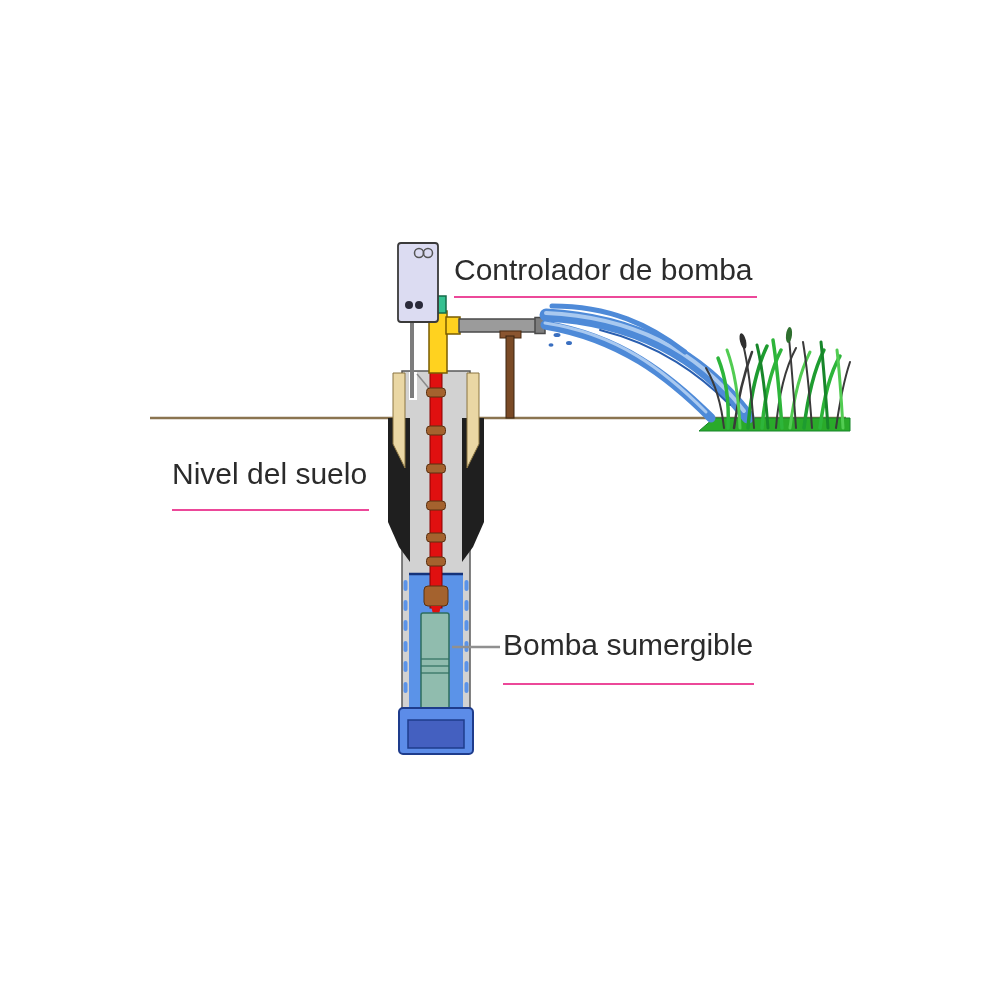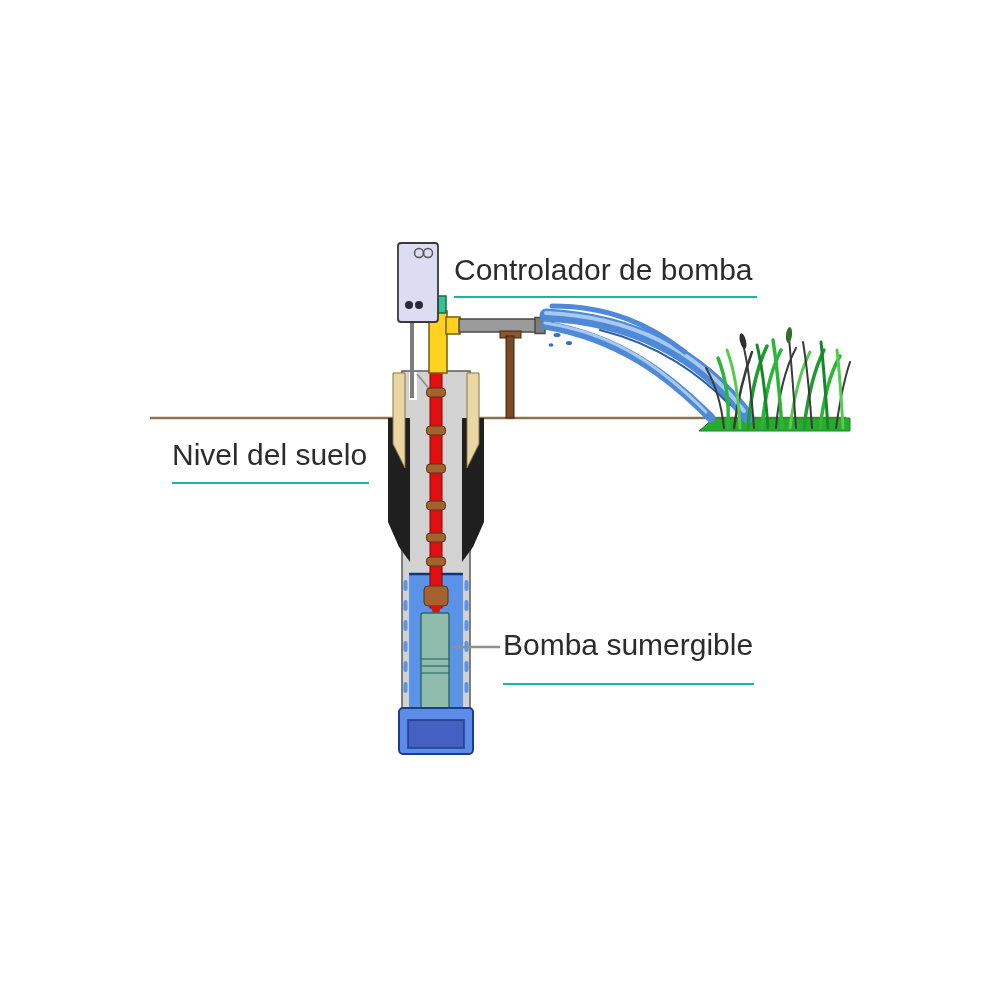--- a/index.html
+++ b/index.html
@@ -1,22 +1,22 @@
 <!DOCTYPE html>
 <html style="--water: #5b93e8; --water-jet: #4e8ad8; --water-jet-highlight: #a9c9f0; --riser-pipe-red: #e01010; --coupling-brown: #a4622e; --surface-pipe-yellow: #ffd21f; --outlet-pipe-gray: #9b9b9b; --check-valve-teal: #35c191; --pump-body-teal: #90bcae; --casing-gray: #d2d2d2; --casing-seal-black: #1f1f1f; --casing-trim-beige: #ead7a4; --grass-green: #2aaa2a; --ground-line-brown: #8a7450; --controller-box: #dcdcf2; --post-brown: #7a4a26; --sump-blue: #5c8ce8; --sump-inner-blue: #4460c0;"><head>
 <meta charset="utf-8">
 <style>
   html,body{margin:0;padding:0;background:#fff;}
   #stage{position:relative;width:1000px;height:1000px;background:#ffffff;overflow:hidden;
          font-family:"Liberation Sans",sans-serif;}
   #diagram-svg{position:absolute;left:0;top:0;}
   .label{position:absolute;font-size:30px;font-weight:500;color:#2b2b2b;
-         white-space:nowrap;border-bottom:2px solid #14b8a6;line-height:36px;}
+         white-space:nowrap;border-bottom:2px solid #ec4899;line-height:36px;}
   .lbl-controller{left:454px;top:252px;width:303px;padding-bottom:8px;}
-  .lbl-ground{left:172px;top:437px;width:197px;padding-bottom:9px;}
+  .lbl-ground{left:172px;top:456px;width:197px;padding-bottom:17px;}
   .lbl-pump{left:503px;top:627px;width:251px;padding-bottom:20px;}
 </style>
 </head>
 <body>
 
 <div id="stage">
 
 <svg id="diagram-svg" width="1000" height="1000" viewBox="0 0 1000 1000">
 
   <line x1="150" y1="418" x2="846" y2="418" stroke="var(--ground-line-brown)" stroke-width="2.5"></line>

